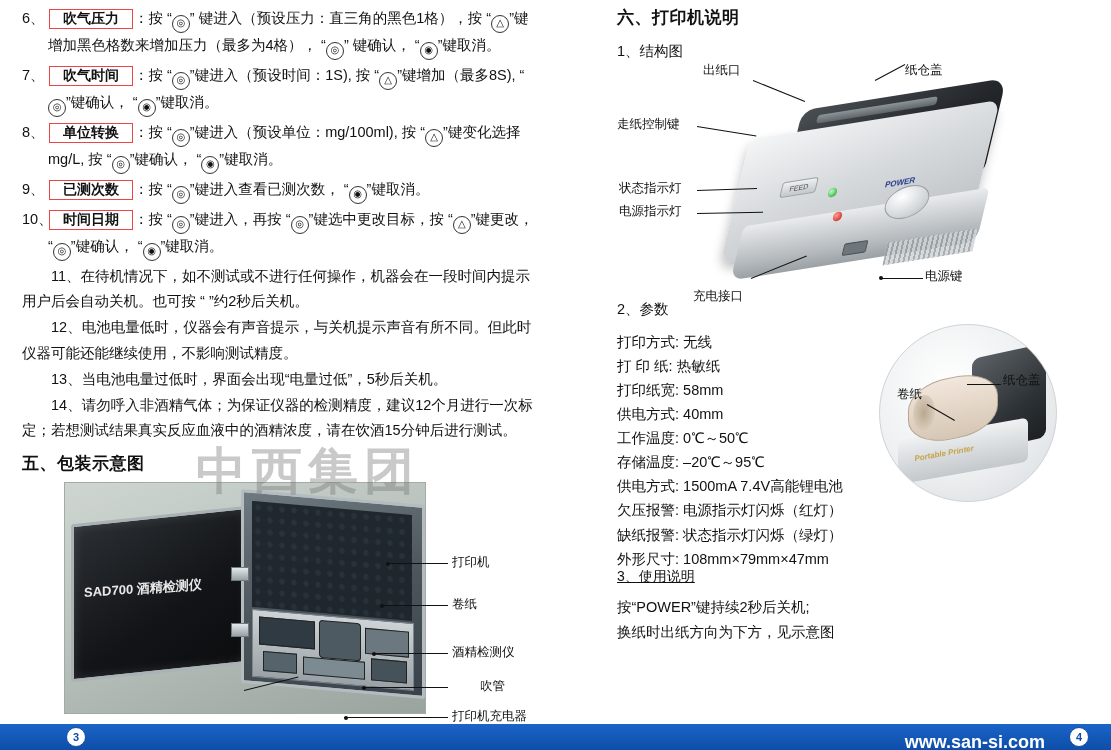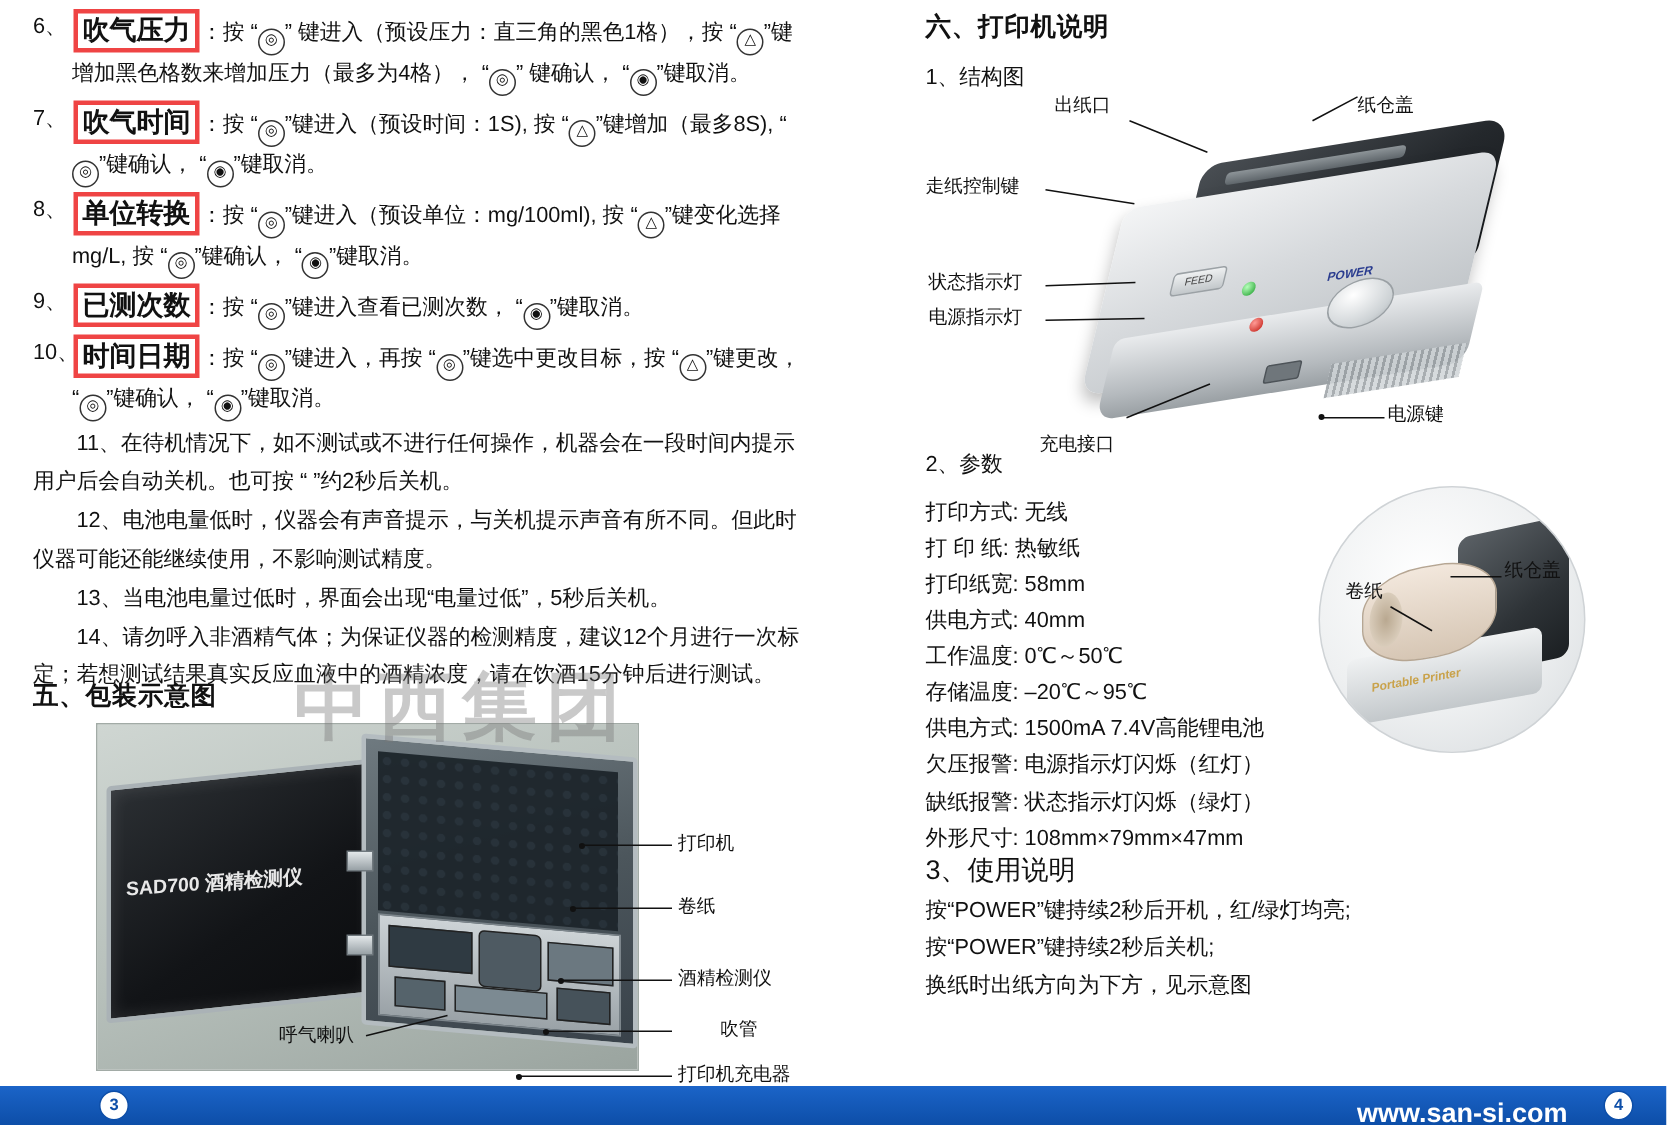--- a/index.html
+++ b/index.html
@@ -47,26 +47,26 @@
     padding-left: 26px;
     position: relative;
   }
   .item .num {
     position: absolute;
     left: 0;
     top: 0;
   }
   .boxlabel {
     display: inline-block;
-    border: 3px solid #ef4444;
-    padding: 0 3px;
+    border: 1px solid #ef4444;
+    padding: 0 13px;
     font-weight: bold;
     line-height: 1.26;
     margin: 0 1px;
-    font-size: 18px;
+    font-size: 14px;
   }
   .key {
     display: inline-block;
     width: 16px; height: 16px;
     border: 1px solid #333;
     border-radius: 50%;
     text-align: center;
     line-height: 14px;
     font-size: 10px;
     vertical-align: -3px;
@@ -498,21 +498,21 @@
 
     <div class="dot" style="left:362px; top:686px;"></div>
     <div class="leader" style="left:362px; top:687px; width:86px;"></div>
     <div class="callout-label" style="left:452px; top:678px;padding-left:28px;">吹管</div>
 
     <div class="dot" style="left:344px; top:716px;"></div>
     <div class="leader" style="left:344px; top:717px; width:104px;"></div>
     <div class="callout-label" style="left:452px; top:708px;">打印机充电器</div>
 
     <div class="leader" style="left:244px; top:690px; width:56px; transform:rotate(-14deg);"></div>
-    <div class="callout-label" style="left:186px; top:682px;">呼气喇叭</div>
+    <div class="callout-label" style="left:186px; top:648px;">呼气喇叭</div>
   </div>
 
   <div class="watermark">中西集团</div>
 
   <div class="col-right">
 
     <div class="sec-head sec-head-right">六、打印机说明</div>
 
     <div style="position:absolute; left:42px; top:42px; font-size:14.5px;">1、结构图</div>
 
@@ -576,24 +576,23 @@
         <div class="rl-base-text">Portable Printer</div>
       </div>
     </div>
 
     <div class="callout-label" style="position:absolute; left:428px; top:372px;">纸仓盖</div>
     <div class="leader" style="left:392px; top:384px; width:34px;"></div>
 
     <div class="callout-label" style="position:absolute; left:322px; top:386px;">卷纸</div>
     <div class="leader" style="left:352px; top:404px; width:32px; transform:rotate(30deg);"></div>
 
-    <div style="position:absolute; left:42px; top:568px; font-size:18px;">3、使用说明</div>
+    <div style="position:absolute; left:42px; top:568px; font-size:14px;text-decoration:underline;">3、使用说明</div>
 
     <div class="usage">
-      <div>按“POWER”键持续2秒后开机，红/绿灯均亮;</div>
       <div>按“POWER”键持续2秒后关机;</div>
       <div>换纸时出纸方向为下方，见示意图</div>
     </div>
   </div>
 
   <div class="footer">
     <div class="site">www.san-si.com</div>
   </div>
   <div class="pagenum left">3</div>
   <div class="pagenum right">4</div>

